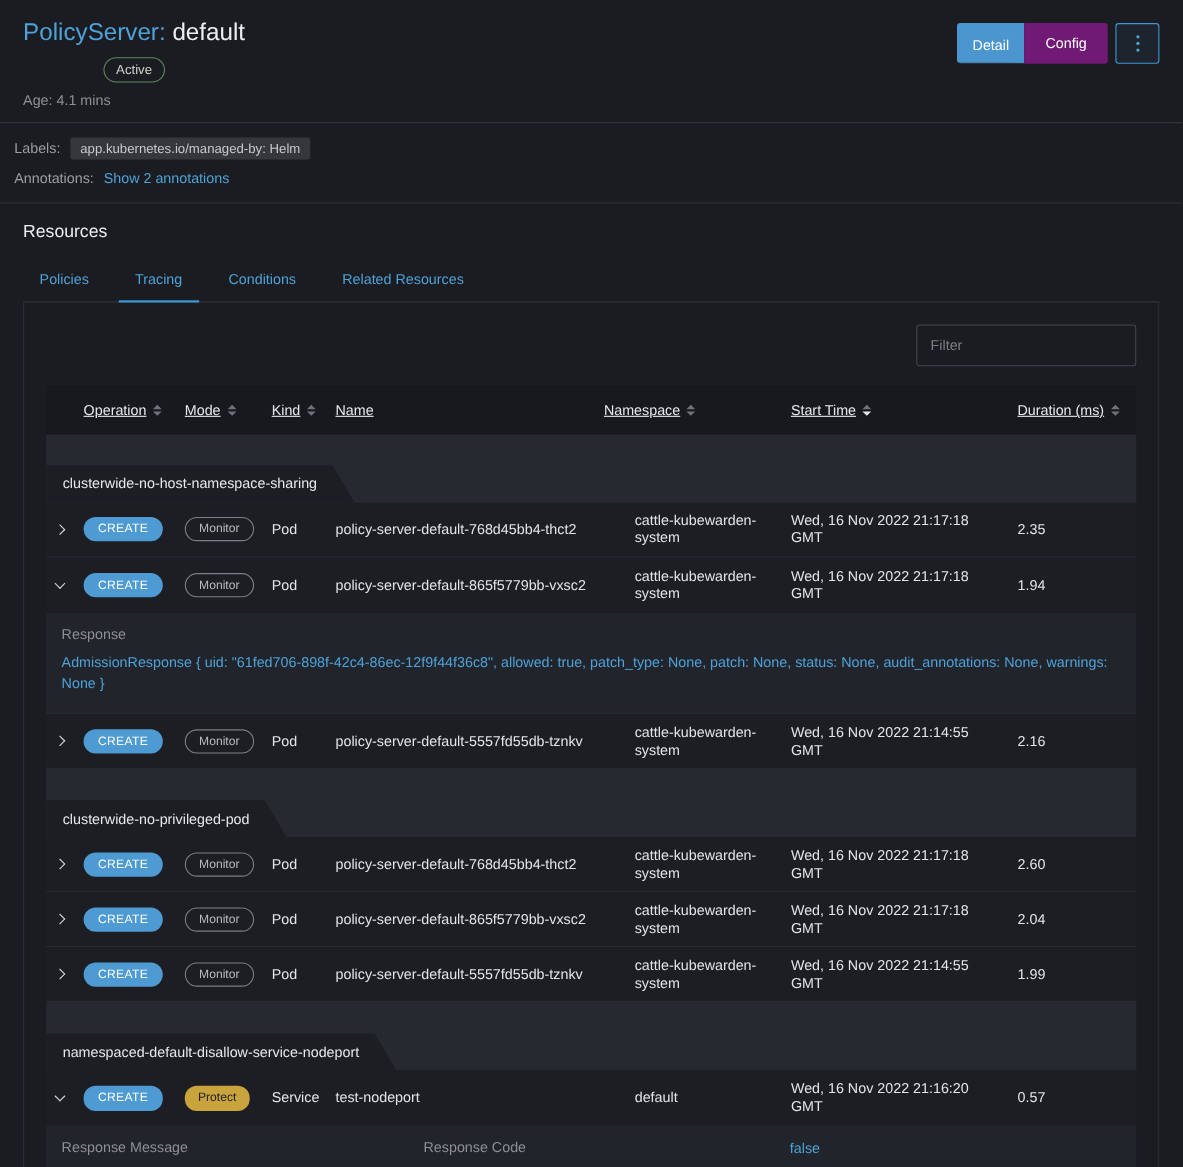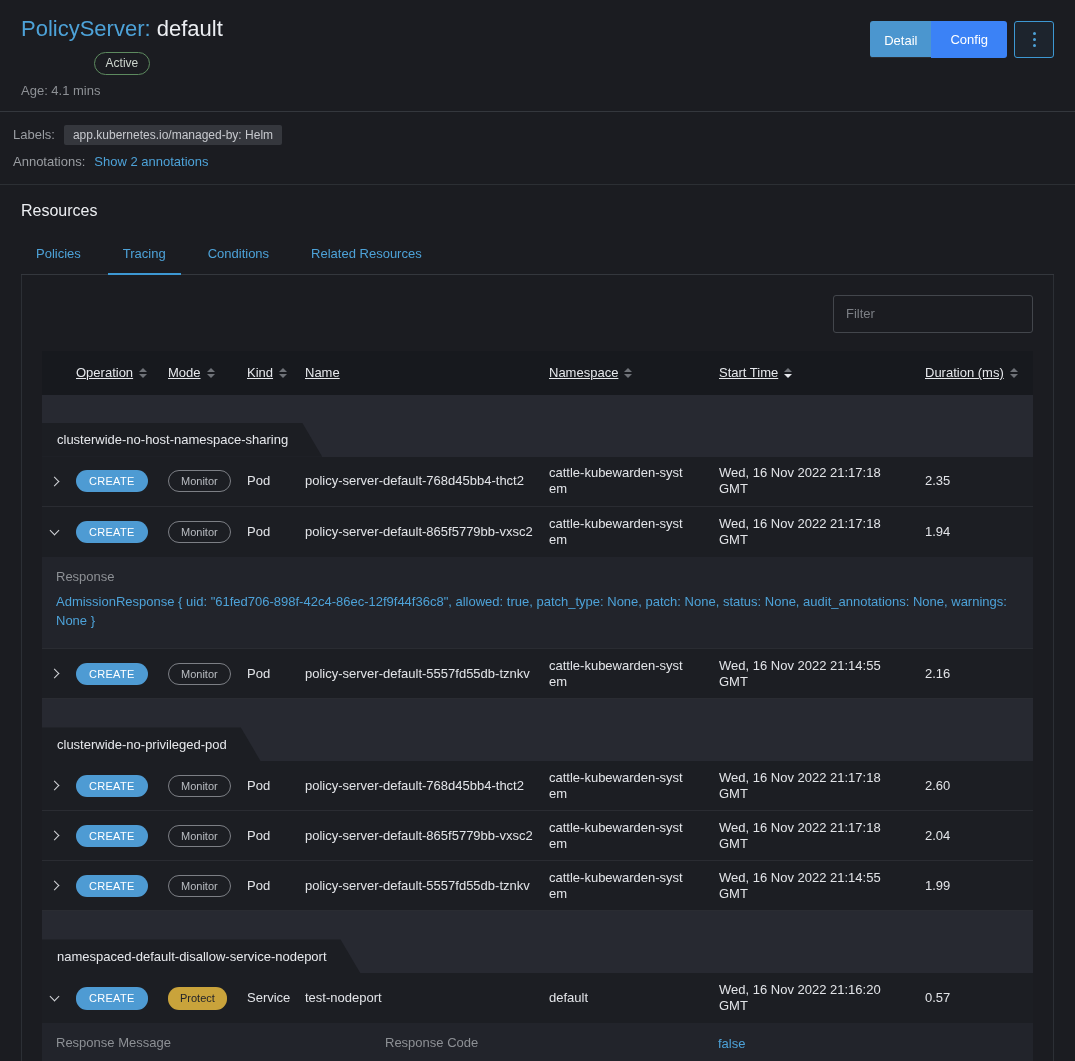--- a/index.html
+++ b/index.html
@@ -25,21 +25,21 @@
     padding: 2px 11px; font-size: 12px; line-height: 1.4;
   }
   .age { color: #8d9095; margin-top: 8px; }
   .actions { display: flex; align-items: center; gap: 7px; margin-top: 5px; }
   .btn-group { display: flex; }
   .btn {
     height: 37px; padding: 0 19px; font-size: 13px; color: #fff;
     border: none; cursor: pointer; font-family: inherit;
   }
   .btn.detail { background: #4b96cf; border-radius: 3px 0 0 3px; }
-  .btn.config { background: #3b82f6; border-radius: 0 3px 3px 0; }
+  .btn.config { background: #701a75; border-radius: 0 3px 3px 0; }
   .btn.kebab {
     width: 37px; height: 37px; background: #1d242d; border: 1px solid #3d98d3;
     border-radius: 3px; display: flex; flex-direction: column; gap: 3px;
     align-items: center; justify-content: center;
   }
   .kebab-dot { width: 3px; height: 3px; border-radius: 50%; background: #4da2d8; }
 
   
   .meta { padding: 13px 13px 15px; border-bottom: 1px solid #2c2f34; }
   .meta-row { display: flex; align-items: center; margin-bottom: 9px; }
@@ -107,21 +107,21 @@
   }
   .chev.right { transform: rotate(-45deg); }
   .chev.down { transform: rotate(45deg); margin-top: -3px; }
 
   .badge { display: inline-block; border-radius: 11px; font-size: 11px; line-height: 1.3; white-space: nowrap; }
   .badge.op { background: #4e9bd3; color: #fff; padding: 4px 13px; letter-spacing: 0.3px; }
   .badge.mode { border: 1px solid #7c7f85; color: #b9bcc1; padding: 3px 12px; }
   .badge.protect { background: #c9a33b; color: #23242a; padding: 4px 12px; }
 
   .cell.name { word-break: break-all; }
-  .cell.ns { padding-right: 30px; word-break: break-all; }
+  .cell.ns { padding-right: 30px; word-break: break-all; margin-left: 28px; }
   .cell.time { padding-right: 32px; }
 
   .detail { background: #22242b; border-bottom: 1px solid #2a2c32; padding: 12px 14px 18px; }
   .detail-label { color: #8d9095; margin-bottom: 9px; }
   .detail-response { color: #4da2d8; line-height: 1.45; }
   .detail.cols { display: grid; grid-template-columns: 329px 333px 1fr; padding: 12px 0 18px 14px; }
   .dval { line-height: 1.4; }
   .dval.error { color: #f25f5f; }
   .dval.blue { color: #4da2d8; }
 </style>

